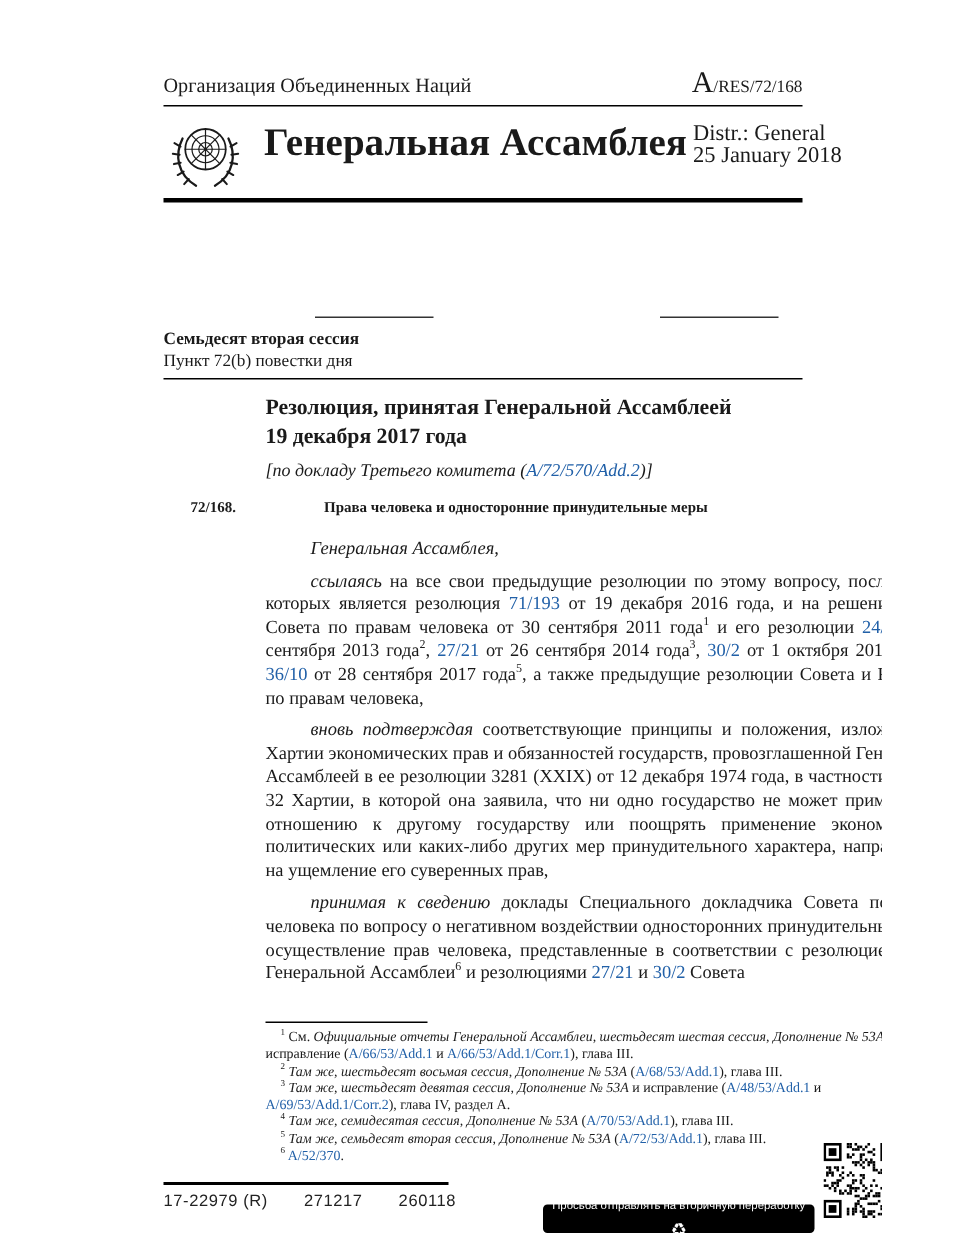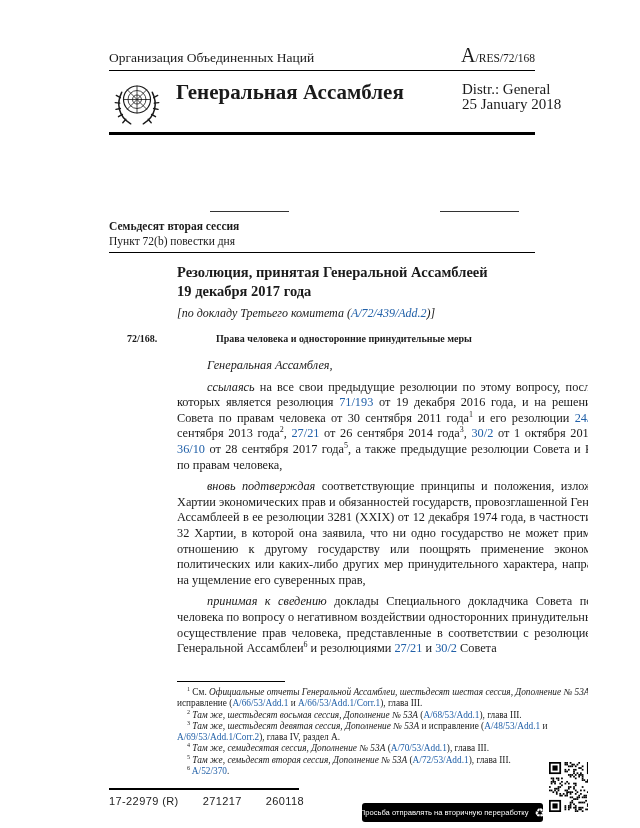--- a/index.html
+++ b/index.html
@@ -16,21 +16,21 @@
   
   .top-row { position:absolute; left:57px; right:53px; top:44px;
              display:flex; justify-content:space-between; align-items:baseline; }
   .org-name { font-size:13.5px; }
   .doc-symbol { font-size:11.5px; white-space:nowrap; }
   .doc-symbol .big { font-size:20px; }
   .rule-1 { position:absolute; left:57px; right:53px; top:70px; border-top:1px solid #000; }
 
   .emblem { position:absolute; left:58px; top:76px; width:54px; height:56px; }
   .emblem svg { width:100%; height:100%; }
-  .assembly-title { position:absolute; left:124px; top:80px; font-size:21px; font-weight:bold; }
+  .assembly-title { position:absolute; left:124px; top:80px; font-size:26px; font-weight:bold; }
   .distr { position:absolute; left:410px; top:82px; font-size:15px; line-height:15px; }
   .rule-thick { position:absolute; left:57px; right:53px; top:132px; border-top:3px solid #000; }
 
   
   .dash { position:absolute; top:211px; width:79px; border-top:1.5px solid #333; }
   .dash.d1 { left:158px; }
   .dash.d2 { left:388px; }
 
   .session { position:absolute; left:57px; top:219px; font-size:11.5px; line-height:14.5px; }
   .session .s1 { font-weight:bold; }
@@ -52,21 +52,21 @@
   .footnotes p { text-indent:10px; }
 
   .footer-bar { position:absolute; left:57px; top:788px; width:190px; height:2px; background:#000; }
   .footer-ids { position:absolute; left:57px; top:795px; font-size:11px;
                 font-family:"Liberation Sans", sans-serif; letter-spacing:.4px; color:#222; }
   .footer-ids span { margin-right:24px; }
 
   .recycle-box { position:absolute; left:310px; top:803px; width:181px; height:19px;
                  background:#000; border-radius:3px; color:#fff;
                  display:flex; align-items:center; justify-content:center; gap:6px;
-                 font-family:"Liberation Sans", sans-serif; font-size:7.6px; white-space:nowrap; }
+                 font-family:"Liberation Sans", sans-serif; font-size:7.6px; white-space:nowrap;flex-direction:column; }
   .recycle-icon { font-size:12px; line-height:1; }
 
   .qr { position:absolute; left:497px; top:762px; width:50px; height:50px; }
   .qr svg { width:100%; height:100%; }
 </style>
 </head>
 <body>
 
 <div class="page">
 
@@ -103,21 +103,21 @@
   <div class="session">
     <div class="s1">Семьдесят вторая сессия</div>
     <div class="s2">Пункт 72(b) повестки дня</div>
   </div>
   <div class="rule-2"></div>
 
   <div class="res-title">
     <div>Резолюция, принятая Генеральной Ассамблеей</div>
     <div>19 декабря 2017 года</div>
   </div>
-  <div class="report-line">[по докладу Третьего комитета (<span class="link it">A/72/439/Add.2</span>)]</div>
+  <div class="report-line">[по докладу Третьего комитета (<span class="link it">A/72/570/Add.2</span>)]</div>
 
   <div class="res-heading">
     <span class="num">72/168.</span>
     <span>Права человека и односторонние принудительные меры</span>
   </div>
 
   <div class="body-text">
       <p><span class="it">Генеральная Ассамблея,</span></p>
       <p><span class="it">ссылаясь</span> на все свои предыдущие резолюции по этому вопросу, последней из которых является резолюция <span class="link">71/193</span> от 19 декабря 2016 года, и на решение <span class="link">18/120</span> Совета по правам человека от 30 сентября 2011 года<sup>1</sup> и его резолюции <span class="link">24/14</span> от 27 сентября 2013 года<sup>2</sup>, <span class="link">27/21</span> от 26 сентября 2014 года<sup>3</sup>, <span class="link">30/2</span> от 1 октября 2015 года<sup>4</sup> и <span class="link">36/10</span> от 28 сентября 2017 года<sup>5</sup>, а также предыдущие резолюции Совета и Комиссии по правам человека,</p>
       <p><span class="it">вновь подтверждая</span> соответствующие принципы и положения, изложенные в Хартии экономических прав и обязанностей государств, провозглашенной Генеральной Ассамблеей в ее резолюции 3281 (XXIX) от 12 декабря 1974 года, в частности в статье 32 Хартии, в которой она заявила, что ни одно государство не может применять по отношению к другому государству или поощрять применение экономических, политических или каких-либо других мер принудительного характера, направленных на ущемление его суверенных прав,</p>

